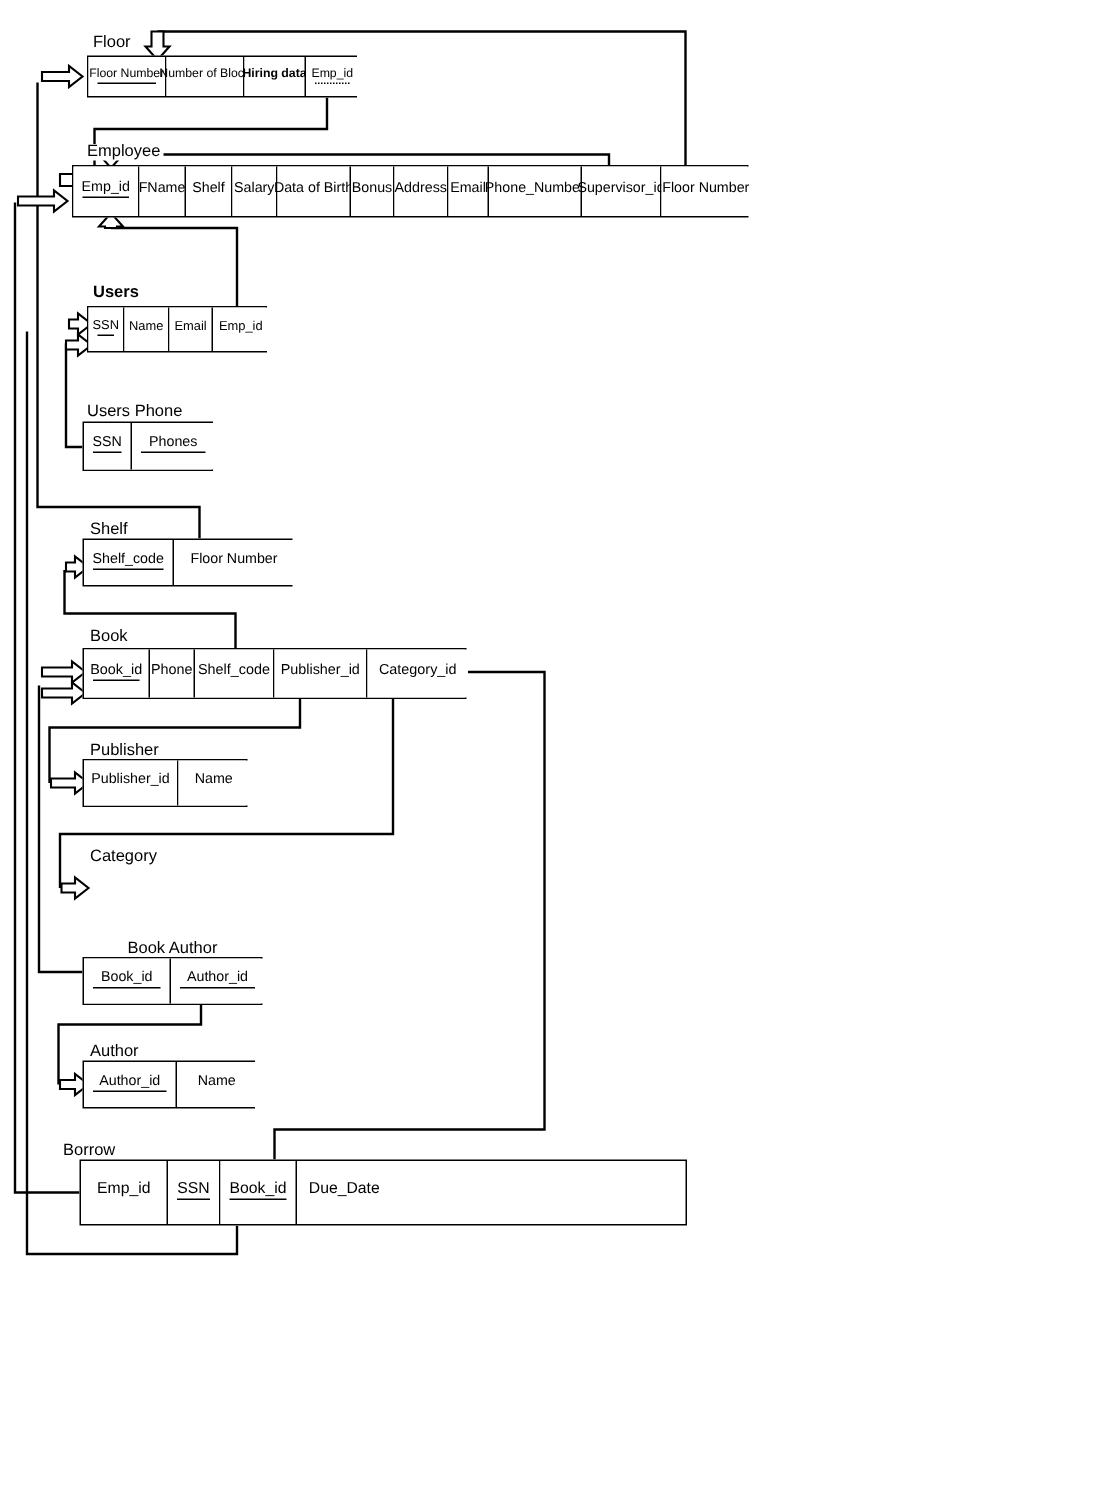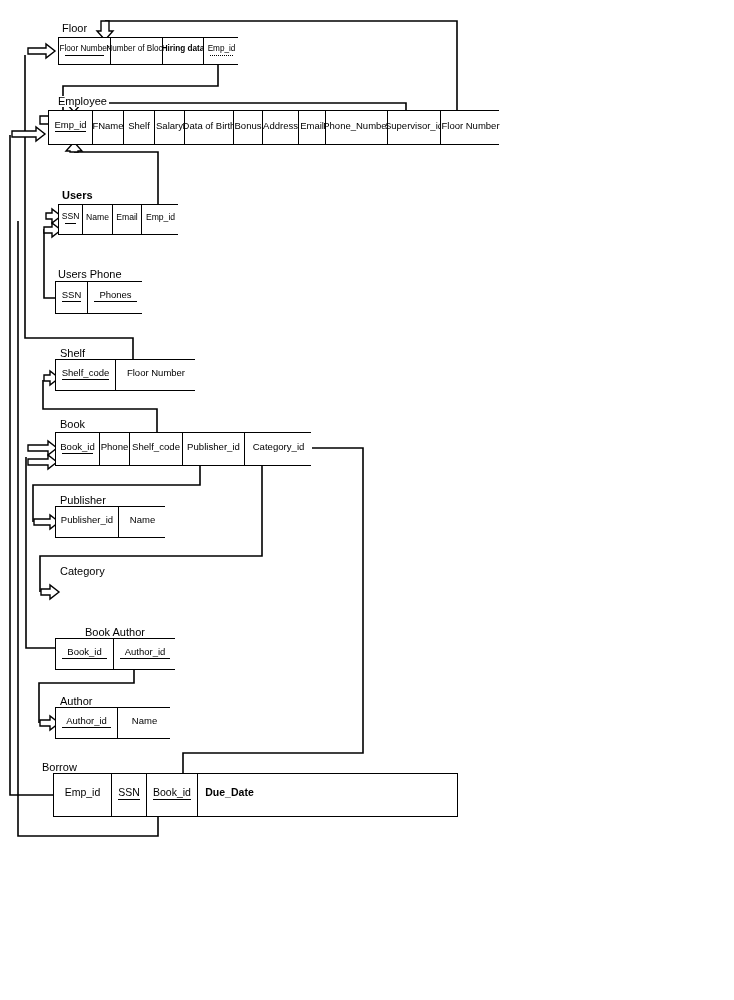--- a/index.html
+++ b/index.html
@@ -250,18 +250,18 @@
         <div class="ul none"></div>
       </div>
       <div class="col" style="width: 35px; flex: 0 0 35px;">
         <div class="cn">SSN</div>
         <div class="ul"></div>
       </div>
       <div class="col" style="width: 51px; flex: 0 0 51px;">
         <div class="cn">Book_id</div>
         <div class="ul"></div>
       </div>
-      <div class="col" style="width: 63px; flex: 0 0 63px; font-weight: bold;">
+      <div class="col" style="width: 63px; flex: 0 0 63px;">
         <div class="cn">Due_Date</div>
         <div class="ul none"></div>
       </div>
     </div>
   </div>
 
 </body></html>

